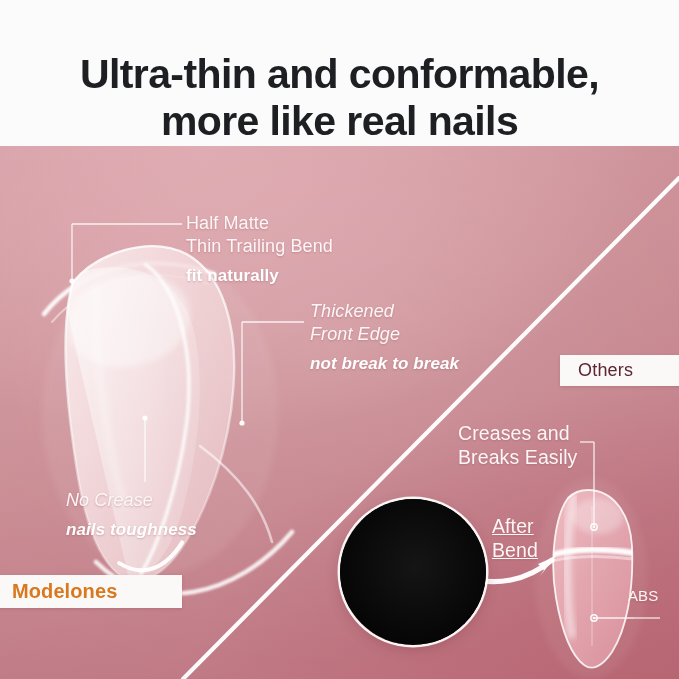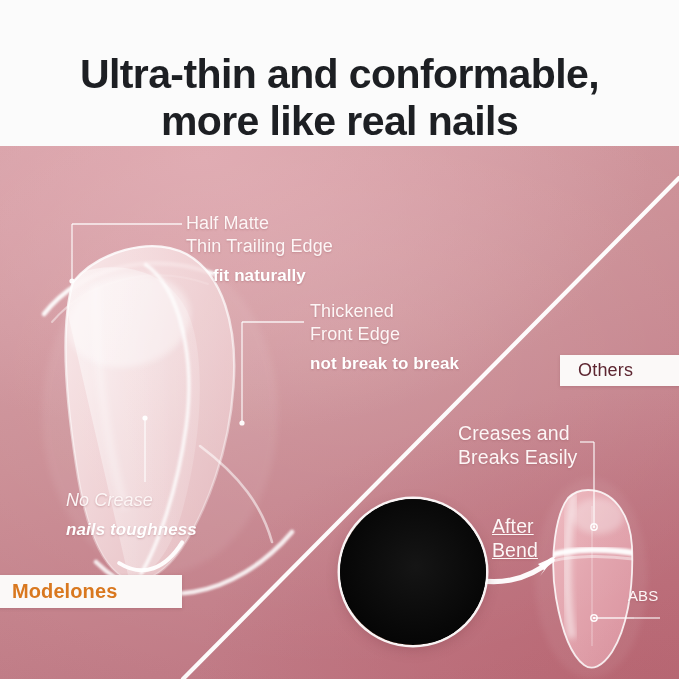--- a/index.html
+++ b/index.html
@@ -76,24 +76,23 @@
   .anno{position:absolute;z-index:6;color:#ffffff;}
   .anno .title{
     font-size:18px;font-weight:400;line-height:1.28;
     color:#fdf6f6;letter-spacing:.1px;white-space:nowrap;
     text-shadow:0 1px 2px rgba(140,70,80,.30);
   }
   .anno .sub{
     font-size:17px;font-weight:700;line-height:1.3;margin-top:7px;
     color:#ffffff;letter-spacing:.1px;white-space:nowrap;
     text-shadow:0 1px 2px rgba(140,70,80,.30);
-    text-align:center;
   }
   .a-halfmatte{left:186px;top:66px;}
-  .a-thickened{left:310px;top:154px;}
+  .a-thickened{left:310px;top:154px;font-style:italic;}
   .a-nocrease{left:66px;top:343px;font-style:italic;}
   .a-creases{left:458px;top:276px;}
   .a-creases .title{line-height:1.22;font-size:19.5px;}
   .a-afterbend{left:492px;top:368px;}
   .a-afterbend .title{line-height:1.24;font-size:19.5px;text-decoration:underline;}
   .a-abs{left:628px;top:440px;}
   .a-abs .title{font-size:15px;}
 
   
   .inset{
@@ -288,21 +287,21 @@
 
     <div class="badge badge-modelones">
       <span>Modelones</span>
     </div>
     <div class="badge badge-others">
       <span>Others</span>
     </div>
 
     <div class="anno a-halfmatte">
       <div class="title">Half Matte</div>
-      <div class="title">Thin Trailing Edge</div>
+      <div class="title">Thin Trailing Bend</div>
       <div class="sub">fit naturally</div>
     </div>
 
     <div class="anno a-thickened">
       <div class="title">Thickened</div>
       <div class="title">Front Edge</div>
       <div class="sub">not break to break</div>
     </div>
 
     <div class="anno a-nocrease">

